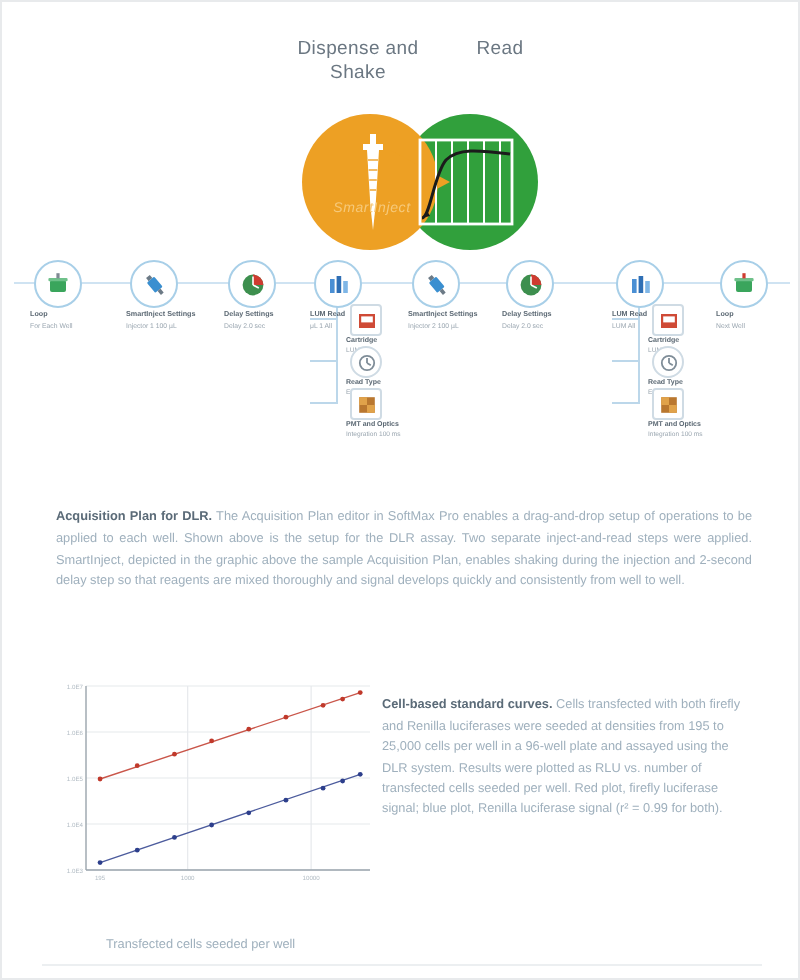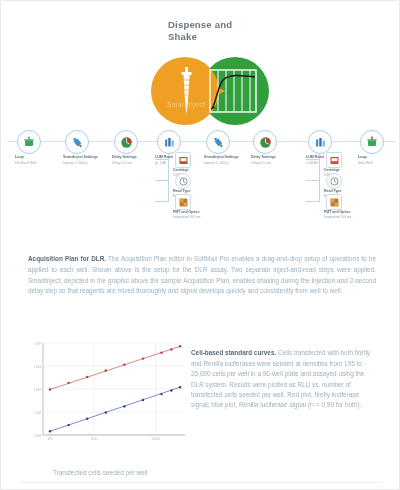--- a/index.html
+++ b/index.html
@@ -18,22 +18,22 @@
     box-sizing:border-box;
   }
 
   
   .hero{position:absolute;left:0;top:18px;width:400px;height:110px;}
   .hero-labels{
     position:absolute;left:120px;top:0;width:170px;height:42px;
     display:flex;justify-content:center;gap:12px;
   }
   .hero-label{
-    font-size:9.5px;font-weight:bold;color:#6b7782;letter-spacing:.2px;
-    text-align:left;line-height:12px;
+    font-size:9.5px;font-weight:normal;color:#6b7782;letter-spacing:.2px;
+    text-align:center;line-height:12px;
   }
   .hero-label.dispense{width:76px;}
   .hero-label.read{width:42px;}
   .hero-art{position:absolute;left:150px;top:38px;width:120px;height:70px;}
   .circ{position:absolute;border-radius:50%;}
   .circ-orange{left:0;top:0;width:68px;height:68px;background:#eda024;}
   .circ-green{left:50px;top:0;width:68px;height:68px;background:#31a03c;}
   .orange-tab{
     position:absolute;left:44px;top:18px;width:30px;height:32px;
     background:#eda024;
@@ -98,20 +98,21 @@
   .hr{position:absolute;left:20px;top:481px;width:360px;height:1px;background:#eceff1;}
 </style>
 </head>
 <body>
 
 <div class="page">
 
   <div class="hero">
     <div class="hero-labels">
       <div class="hero-label dispense">Dispense and Shake</div>
+      <div class="hero-label read">Read</div>
     </div>
 
     <div class="hero-art">
       <div class="circ circ-green"></div>
       <div class="circ circ-orange"></div>
       <div class="orange-tab"></div>
 
       <span class="syringe">
         <svg width="30" height="52" viewBox="0 0 30 52">
           <g fill="#ffffff">

